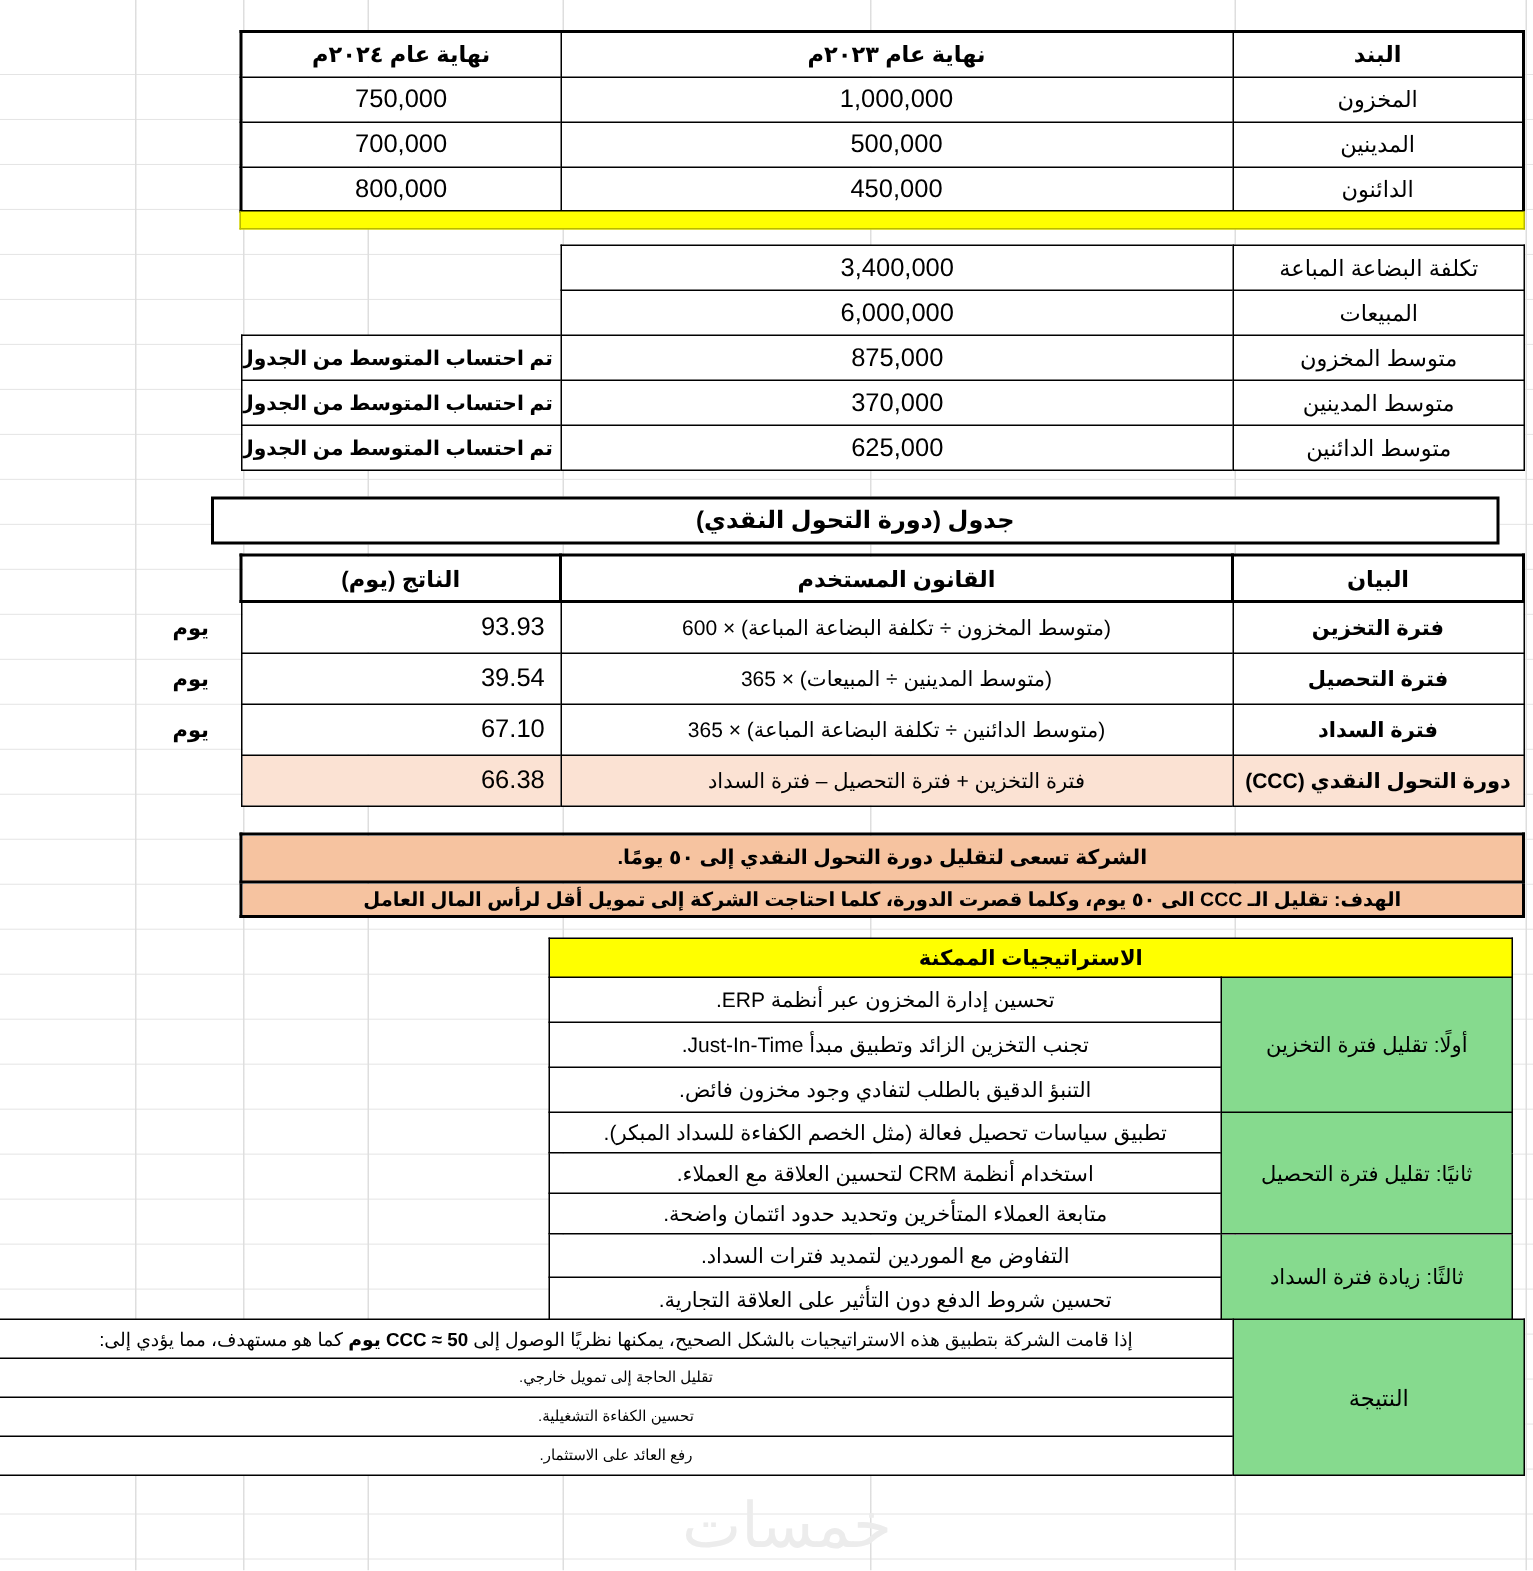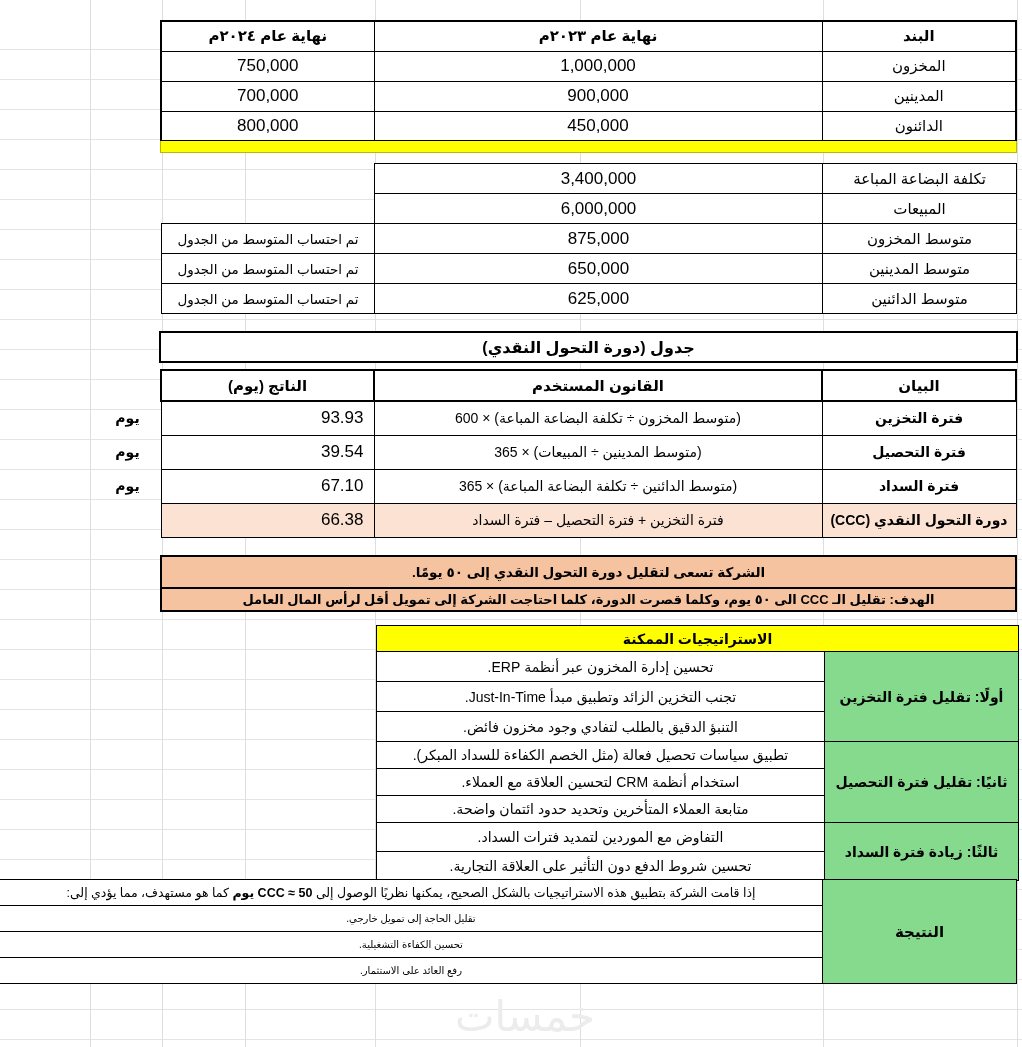--- a/index.html
+++ b/index.html
@@ -21,30 +21,30 @@
   }
   .abs{position:absolute;}
   table{border-collapse:collapse;table-layout:fixed;border:2px solid #000;}
   td{border:1.5px solid #000;background:#fff;text-align:center;vertical-align:middle;
      padding:0 5px;font-size:15px;white-space:nowrap;overflow:hidden;}
   td.ghost{border:none;background:transparent;}
   table.noborder{border:none;}
   .bold{font-weight:bold;}
   .num{font-size:17px;font-weight:400;}
   .res{font-size:17px;text-align:right;padding-right:10px;}
-  .note{font-size:13.5px;font-weight:normal;}
+  .note{font-size:13.5px;font-weight:bold;}
   .small{font-size:14px;}
   .formula{font-size:14px;}
   .title-box{border:2.5px solid #000;background:#fff;display:flex;align-items:center;justify-content:center;
              font-weight:bold;font-size:16px;}
   .yellowstrip{background:var(--yellow,#ffff00);border:1px solid #b9b900;border-top:none;}
   .peach td{background:var(--peach-row,#fbe2d3);}
   .orange{background:var(--orange-banner,#f6c3a0);font-weight:bold;}
   .ytitle{background:var(--yellow,#ffff00);font-weight:bold;font-size:14px;height:25px;}
-  .glabel{background:var(--green-label,#86da8e);font-weight:bold;font-size:14px;}
+  .glabel{background:var(--green-label,#86da8e);font-weight:normal;font-size:14px;}
   .unit{font-weight:bold;font-size:14px;}
   .intro{font-size:12.5px;}
   .ritem{font-size:10px;}
   .watermark{font-size:42px;font-weight:normal;color:#ececec;letter-spacing:1px;
              width:220px;text-align:center;font-family:"DejaVu Sans",sans-serif;}
 </style>
 </head>
 <body>
 
 <div class="canvas" dir="rtl">
@@ -61,21 +61,21 @@
       <td class="bold">نهاية عام ٢٠٢٣م</td>
       <td class="bold">نهاية عام ٢٠٢٤م</td>
     </tr>
     <tr style="height:30px">
       <td>المخزون</td>
       <td class="num">1,000,000</td>
       <td class="num">750,000</td>
     </tr>
     <tr style="height:30px">
       <td>المدينين</td>
-      <td class="num">900,000</td>
+      <td class="num">500,000</td>
       <td class="num">700,000</td>
     </tr>
     <tr style="height:30px">
       <td>الدائنون</td>
       <td class="num">450,000</td>
       <td class="num">800,000</td>
     </tr>
   </tbody>
     </table>
 
@@ -98,32 +98,32 @@
       <td class="num">6,000,000</td>
       <td class="ghost"></td>
     </tr>
     <tr style="height:30px">
       <td>متوسط المخزون</td>
       <td class="num">875,000</td>
       <td class="note">تم احتساب المتوسط من الجدول</td>
     </tr>
     <tr style="height:30px">
       <td>متوسط المدينين</td>
-      <td class="num">650,000</td>
+      <td class="num">370,000</td>
       <td class="note">تم احتساب المتوسط من الجدول</td>
     </tr>
     <tr style="height:30px">
       <td>متوسط الدائنين</td>
       <td class="num">625,000</td>
       <td class="note">تم احتساب المتوسط من الجدول</td>
     </tr>
   </tbody>
     </table>
 
-  <div class="abs title-box" style="right:4px;top:331px;width:855px;height:28px;">جدول (دورة التحول النقدي)</div>
+  <div class="abs title-box" style="right:22px;top:331px;width:855px;height:28px;">جدول (دورة التحول النقدي)</div>
 
   <table class="abs noborder" style="right:5px;top:369px;width:922px;">
     <colgroup>
         <col style="width:194px">
         <col style="width:448px">
         <col style="width:213px">
         <col style="width:67px">
       </colgroup>
     <tbody>
         <tr style="height:31px">
@@ -166,21 +166,21 @@
     <tbody>
         <tr style="height:32px">
       <td class="orange" style="font-size:13.5px;border-width:2px">الشركة تسعى لتقليل دورة التحول النقدي إلى ٥٠ يومًا.</td>
     </tr>
     <tr style="height:23px">
       <td class="orange" style="font-size:13px;border-width:2px">الهدف: تقليل الـ CCC الى ٥٠ يوم، وكلما قصرت الدورة، كلما احتاجت الشركة إلى تمويل أقل لرأس المال العامل</td>
     </tr>
   </tbody>
     </table>
 
-  <table class="abs noborder" style="right:3px;top:625px;width:642px;">
+  <table class="abs noborder" style="right:13px;top:625px;width:642px;">
     <colgroup>
         <col style="width:194px">
         <col style="width:448px">
       </colgroup>
     <tbody>
         <tr>
       <td colspan="2" class="ytitle">الاستراتيجيات الممكنة</td>
     </tr>
     <tr style="height:30px">
       <td rowspan="3" class="glabel">أولًا: تقليل فترة التخزين</td>

